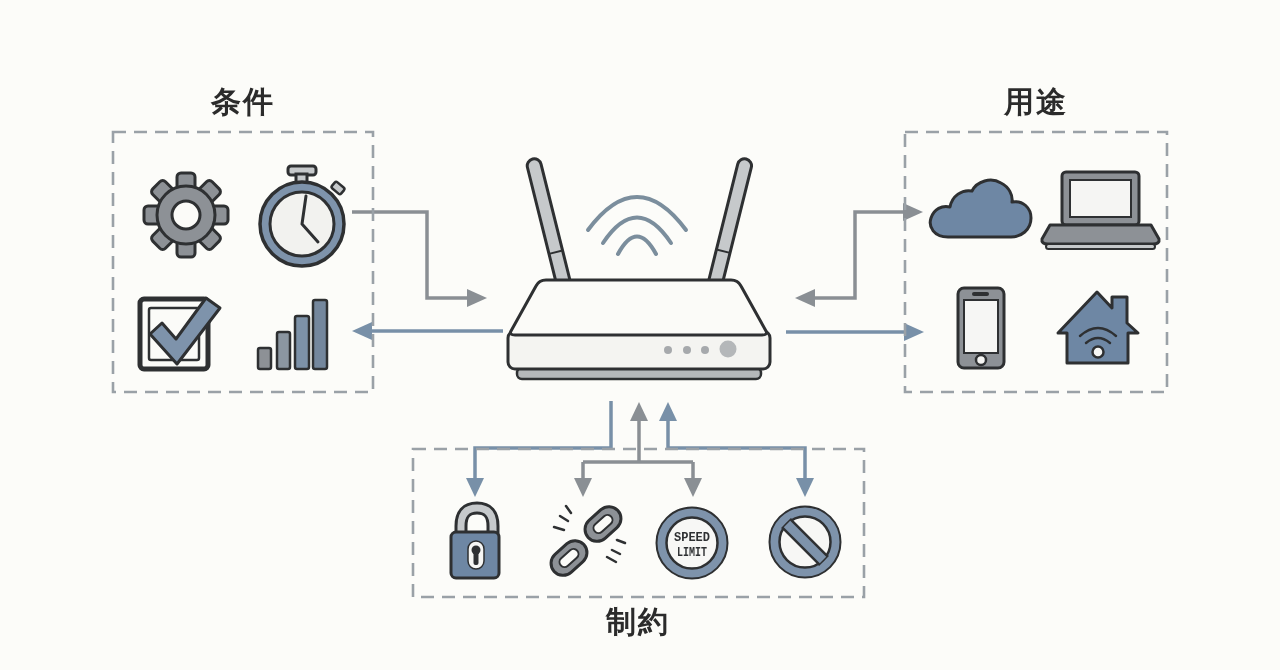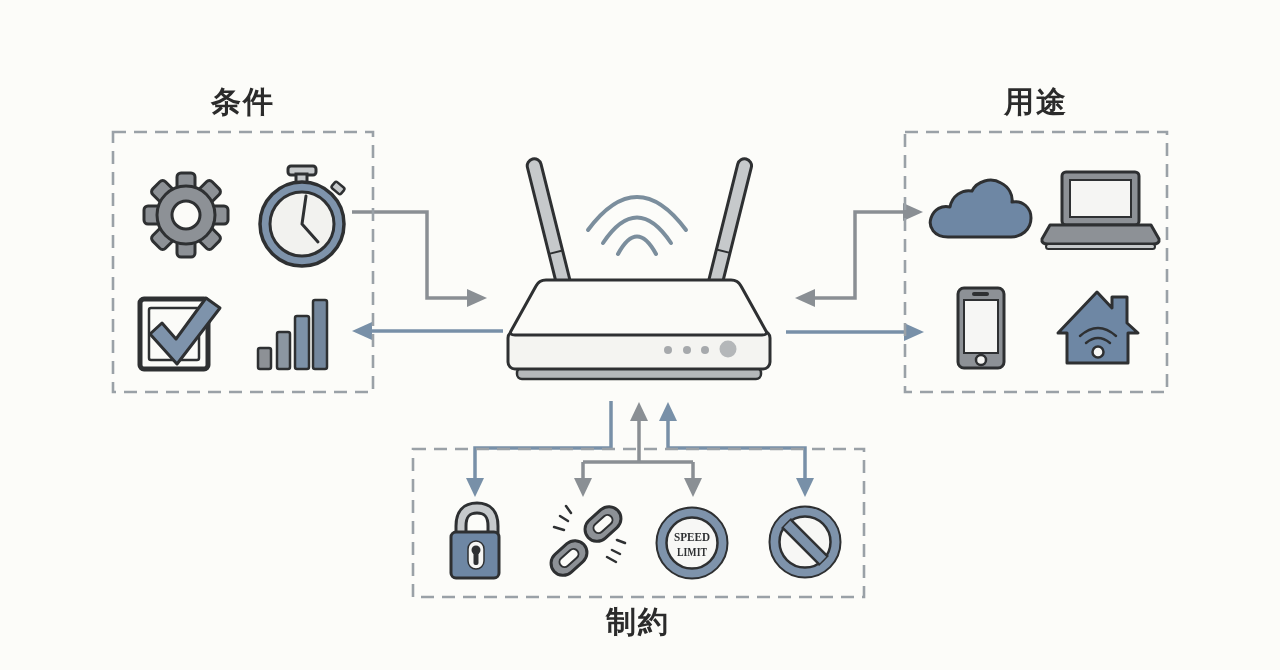--- a/index.html
+++ b/index.html
@@ -1,19 +1,19 @@
 <!DOCTYPE html>
 <html style="--bg: #fcfcf9; --ink: #2e3032; --text: #2b2b2b; --gray: #8d9196; --gray-light: #c6c9cb; --face: #f4f4f1; --white-fill: #fbfbf8; --blue: #6e87a4; --blue-light: #7e93ab; --arrow-gray: #8a8f94; --arrow-blue: #7890a8; --dash: #9aa1a7; --wifi: #7b8e9d;"><head>
 <meta charset="utf-8">
 <style>
   html,body{margin:0;padding:0;background:#e8e8e6;}
   .stage{
     position:relative;width:1280px;height:670px;margin:0 auto;
     background:var(--bg,#fcfcf9);overflow:hidden;
-    font-family:Liberation Serif, serif;
+    font-family:Liberation Mono, monospace;
   }
   svg{display:block}
   .jp-title{fill:var(--text,#2b2b2b);font-size:30px;font-weight:600;letter-spacing:2px;}
   .sign-text{fill:var(--ink,#2e3032);font-size:13.5px;font-weight:700;}
   .dash-box{fill:none;stroke:var(--dash,#9aa1a7);stroke-width:2.6;stroke-dasharray:13 8;}
   .a-gray{stroke:var(--arrow-gray,#8a8f94);}
   .a-blue{stroke:var(--arrow-blue,#7890a8);}
   .h-gray{fill:var(--arrow-gray,#8a8f94);}
   .h-blue{fill:var(--arrow-blue,#7890a8);}
   .shaft{fill:none;stroke-width:3.5;}

